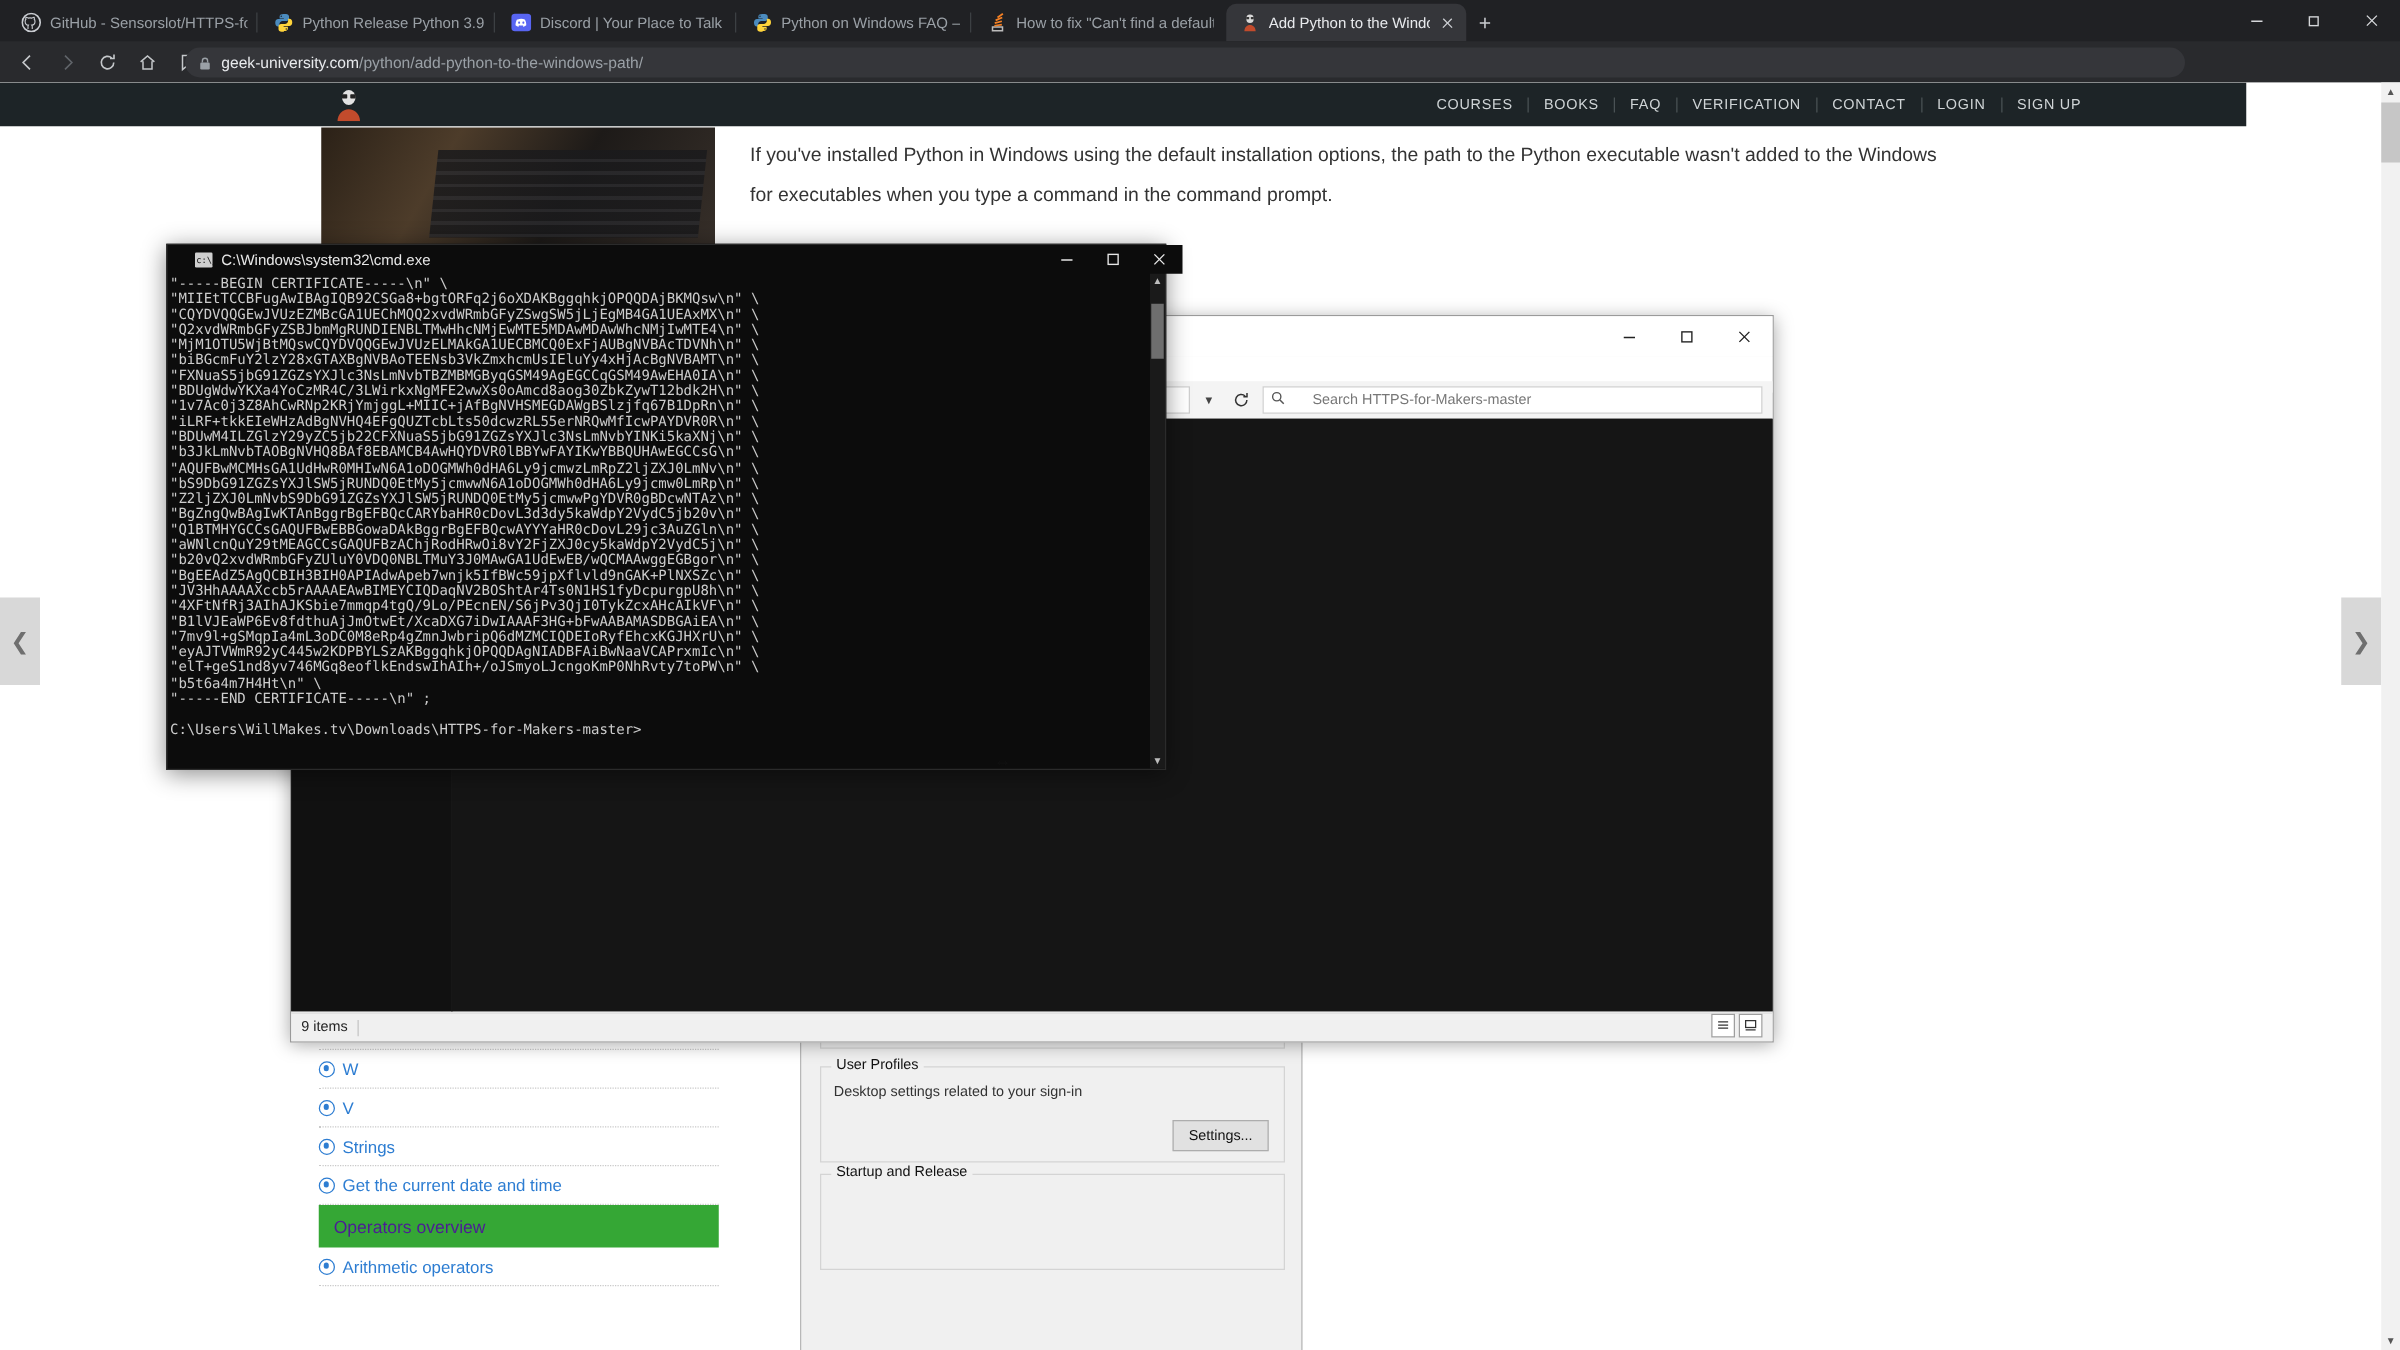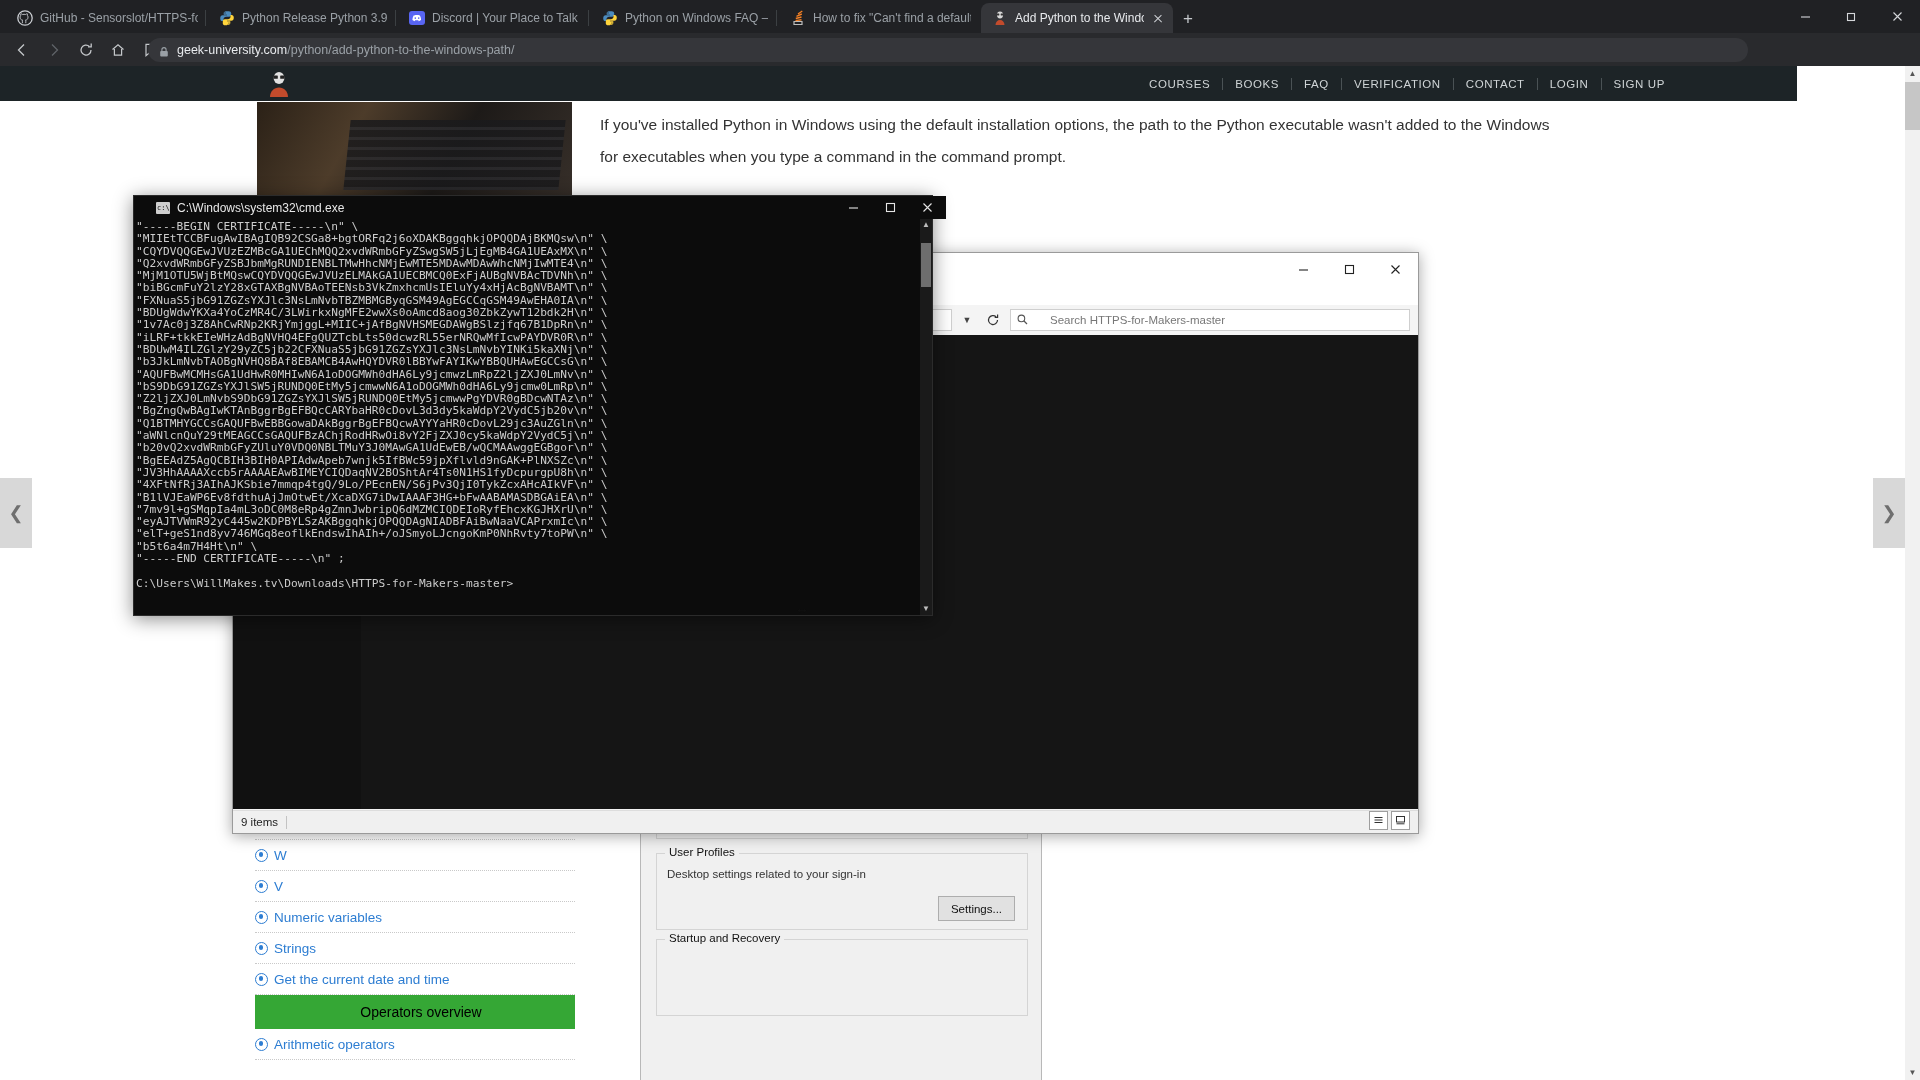--- a/index.html
+++ b/index.html
@@ -73,21 +73,21 @@
   .article b{font-weight:700;color:#111;}
 
   
   .toc{position:absolute;left:255px;top:585px;width:320px;}
   .toc-item{
     position:relative;height:30px;display:flex;align-items:center;gap:6px;
     border-bottom:1px dotted #c9c9c9;font-size:13.5px;color:#2d7dd2;
   }
   .toc-item .dot{width:11px;height:11px;border-radius:50%;border:1.6px solid #2d7dd2;flex:0 0 11px;position:relative;}
   .toc-item .dot::after{content:"";position:absolute;left:2.6px;top:2.6px;width:4.5px;height:4.5px;border-radius:50%;background:#2d7dd2;}
-  .toc-item.green{background:#35a735;color:#000000;border-bottom:none;padding-left:12px;height:34px;font-size:14px;justify-content:center;}
+  .toc-item.green{background:#35a735;color:#4c1d95;border-bottom:none;padding-left:12px;height:34px;font-size:14px;}
 
   
   .sysprops{position:absolute;left:640px;top:690px;width:400px;height:330px;background:#f0f0f0;border:1px solid #b8b8b8;}
   .gbox{position:absolute;background:#f0f0f0;border:1px solid #d4d4d4;}
   .gbox .glabel{position:absolute;left:8px;top:-8px;background:#f0f0f0;padding:0 4px;font-size:11.5px;color:#111;}
   .gbox .gdesc{position:absolute;left:10px;top:14px;font-size:11.5px;color:#333;}
   .winbtn-sm{
     position:absolute;height:23px;min-width:75px;background:#e1e1e1;border:1px solid #adadad;
     font-size:11.5px;color:#111;display:flex;align-items:center;justify-content:center;
   }
@@ -359,24 +359,20 @@
       <div class="toc-item">
           <span class="dot"></span>
           <span>W</span>
         </div>
       <div class="toc-item">
           <span class="dot"></span>
           <span>V</span>
         </div>
       <div class="toc-item">
           <span class="dot"></span>
-          <span>Numeric variables</span>
-        </div>
-      <div class="toc-item">
-          <span class="dot"></span>
           <span>Strings</span>
         </div>
       <div class="toc-item">
           <span class="dot"></span>
           <span>Get the current date and time</span>
         </div>
       <div class="toc-item green">
           <span>Operators overview</span>
         </div>
       <div class="toc-item">
@@ -391,21 +387,21 @@
     <div class="sysprops">
       <div class="gbox" style="left:15px;top:-30px;width:370px;height:110px;">
         <div class="winbtn-sm" style="right:12px;bottom:8px;">Settings...</div>
       </div>
       <div class="gbox" style="left:15px;top:96px;width:370px;height:75px;">
         <div class="glabel">User Profiles</div>
         <div class="gdesc">Desktop settings related to your sign-in</div>
         <div class="winbtn-sm" style="right:12px;bottom:8px;">Settings...</div>
       </div>
       <div class="gbox" style="left:15px;top:182px;width:370px;height:75px;">
-        <div class="glabel">Startup and Recovery</div>
+        <div class="glabel">Startup and Release</div>
       </div>
     </div>
 
     <div class="explorer">
       <div class="exp-title">
         <div class="exp-wbtns">
           <div class="exp-wb">
             <svg width="11" height="11" viewBox="0 0 11 11">
                 <path d="M1 6h9" stroke="#222" stroke-width="1.1"></path>
               </svg>

